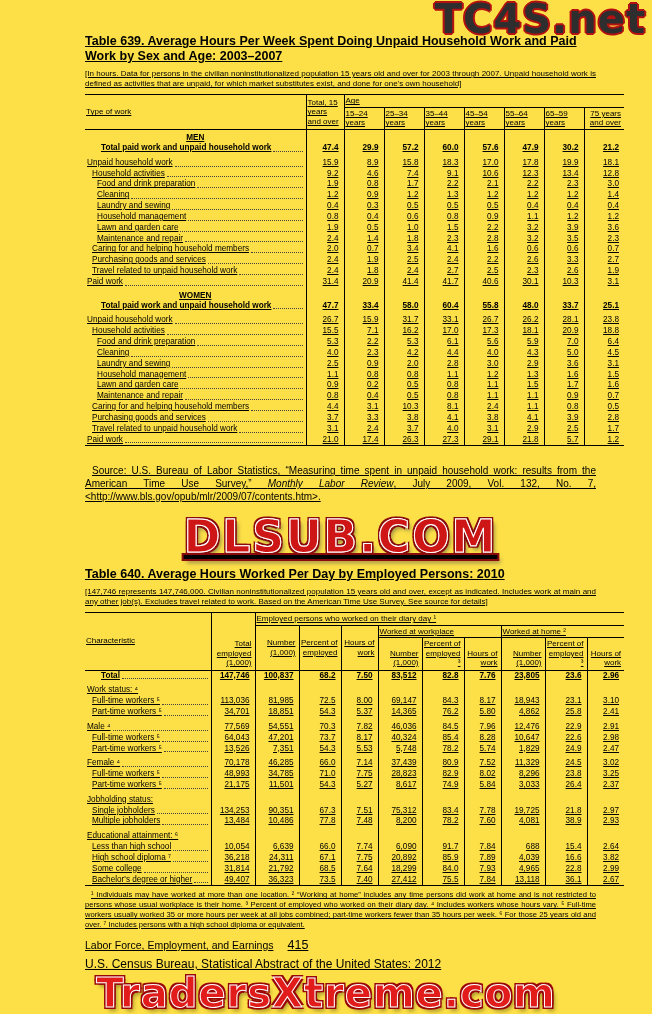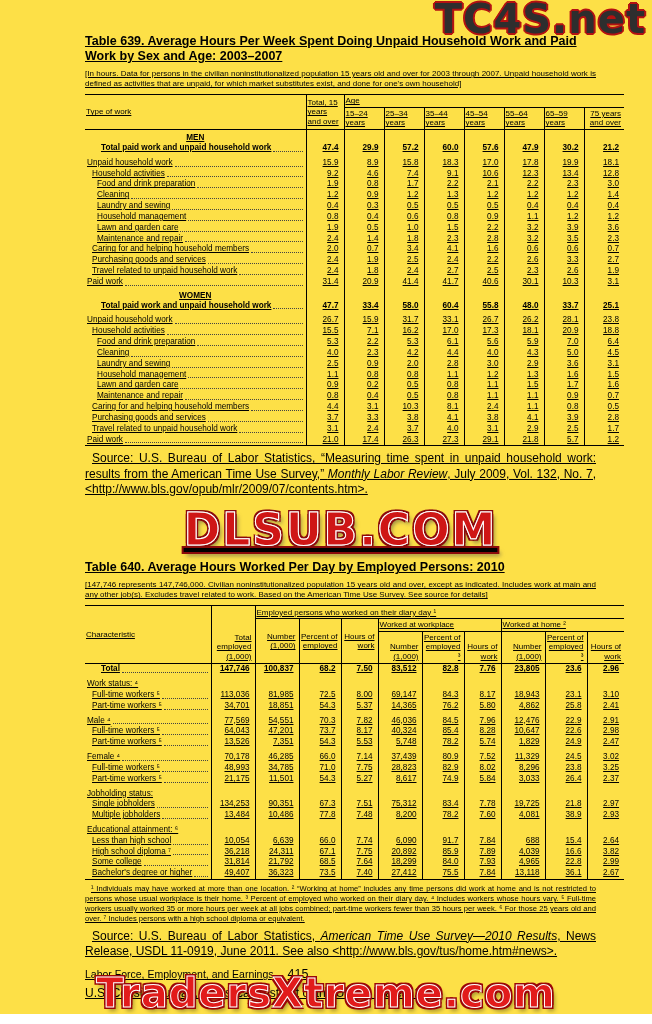--- a/index.html
+++ b/index.html
@@ -6,21 +6,21 @@
   html,body { background:#fff; }
   .page {
     position:relative; width:652px; height:1014px; background:#fde047;
     font-family:"Liberation Sans", sans-serif; color:#000; overflow:hidden;
   }
   .content { padding:34px 56px 0 85px;text-decoration:underline; }
 
   
   .tbl-title { font-size:12.5px; font-weight:bold; line-height:1.2; margin-bottom:5px; }
   .tbl-note  { font-size:8px; line-height:1.25; margin-bottom:5px; text-align:justify; }
-  .tbl-source{ font-size:12px; line-height:1.28; margin-top:5px; text-indent:7px; text-align:justify; }
+  .tbl-source{ font-size:10px; line-height:1.28; margin-top:19px; text-indent:7px; text-align:justify; }
   .tbl-source .it { font-style:italic; }
   .footnotes { font-size:7.6px; line-height:1.3; margin-top:4px; text-indent:6px; text-align:justify; }
 
   
   table { border-collapse:collapse; width:539px; table-layout:fixed;
           border-top:1px solid #000; border-bottom:1px solid #000; }
   th, td { font-size:8.2px; font-weight:normal; border-left:1px solid #000; }
   .c1 { border-left:none !important; }
   thead th { text-align:left; vertical-align:middle; line-height:1.18;
              padding:1px 1px; border-bottom:1px solid #000; font-size:8px; }
@@ -906,21 +906,20 @@
             <td class="num">7.84</td>
             <td class="num">13,118</td>
             <td class="num">36.1</td>
             <td class="num">2.67</td>
           </tr>
         </tbody>
     </table>
 
     <p class="footnotes">¹ Individuals may have worked at more than one location. ² “Working at home” includes any time persons did work at home and is not restricted to persons whose usual workplace is their home. ³ Percent of employed who worked on their diary day. ⁴ Includes workers whose hours vary. ⁵ Full-time workers usually worked 35 or more hours per week at all jobs combined; part-time workers fewer than 35 hours per week. ⁶ For those 25 years old and over. ⁷ Includes persons with a high school diploma or equivalent.</p>
 
-    <p class="tbl-source"><span>Source: U.S. Bureau of Labor Statistics, </span><span class="it">American Time Use Survey—2010 Results</span><span>, News Release, USDL 11-0919, June 2011. See also &lt;http://www.bls.gov/tus/home.htm#news&gt;.</span></p>
 
     <div class="footline">
       <span class="footsect">Labor Force, Employment, and Earnings</span>
       <span class="footpage">415</span>
     </div>
     <p class="bureau">U.S. Census Bureau, Statistical Abstract of the United States: 2012</p>
 
   </div>
 
   <div class="wm-bottom">TradersXtreme.com</div>

